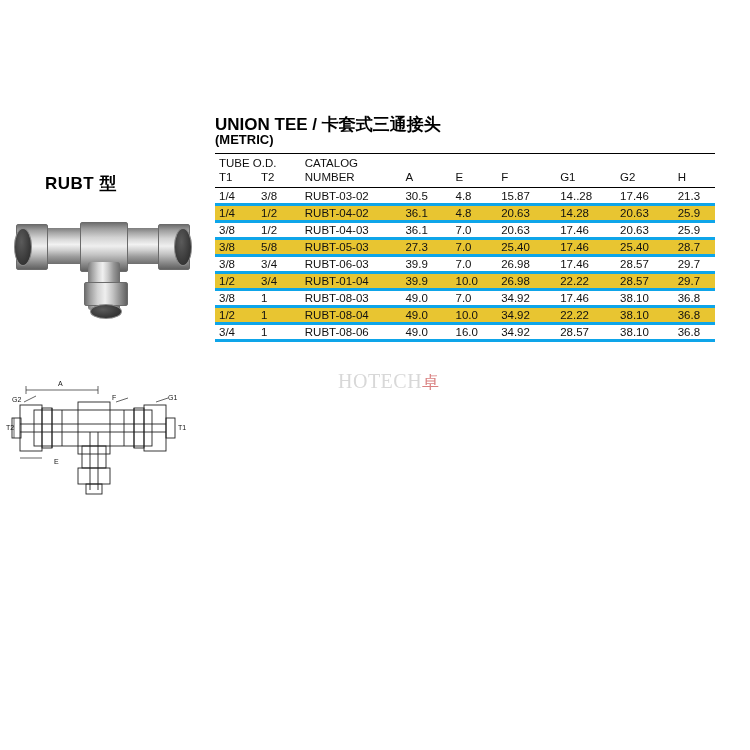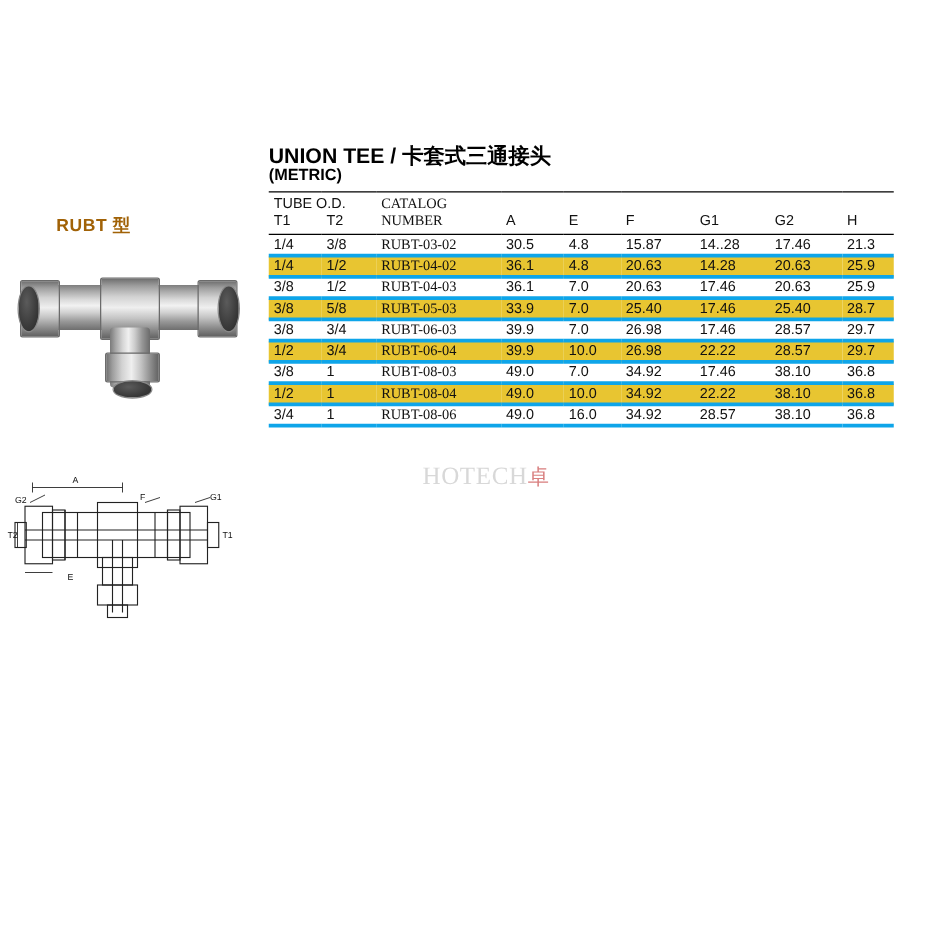--- a/index.html
+++ b/index.html
@@ -21,23 +21,23 @@
     left: 0;
     top: 0;
     width: 210px;
     height: 750px;
   }
 
   #product-label {
     position: absolute;
     left: 45px;
     top: 172px;
-    font-size: 14px;
+    font-size: 17px;
     font-weight: bold;
-    color: #a16207;
+    color: #000000;
     letter-spacing: 0.5px;
   }
 
   
   #fitting-photo {
     position: absolute;
     left: 8px;
     top: 200px;
     width: 195px;
     height: 150px;
@@ -135,21 +135,21 @@
   }
   table.spec tbody tr {
     border-bottom: 3px solid #0ea5e9;
     height: 17px;
   }
   table.spec tbody tr.hl {
     background: #e8c531;
   }
   .c-t1   { width: 40px; }
   .c-t2   { width: 42px; }
-  .c-num  { width: 106px; font-family: Liberation Serif, serif; }
+  .c-num  { width: 106px; }
   .c-a    { width: 52px; }
   .c-e    { width: 46px; }
   .c-f    { width: 62px; }
   .c-g1   { width: 62px; }
   .c-g2   { width: 60px; }
   .c-h    { width: 40px; }
 
   
   #watermark {
     position: absolute;
@@ -311,42 +311,42 @@
           <td class="c-e">7.0</td>
           <td class="c-f">20.63</td>
           <td class="c-g1">17.46</td>
           <td class="c-g2">20.63</td>
           <td class="c-h">25.9</td>
         </tr>
         <tr class="hl" style="background: rgb(232, 197, 49);">
           <td class="c-t1">3/8</td>
           <td class="c-t2">5/8</td>
           <td class="c-num">RUBT-05-03</td>
-          <td class="c-a">33.9</td>
+          <td class="c-a">27.3</td>
           <td class="c-e">7.0</td>
           <td class="c-f">25.40</td>
           <td class="c-g1">17.46</td>
           <td class="c-g2">25.40</td>
           <td class="c-h">28.7</td>
         </tr>
         <tr>
           <td class="c-t1">3/8</td>
           <td class="c-t2">3/4</td>
           <td class="c-num">RUBT-06-03</td>
           <td class="c-a">39.9</td>
           <td class="c-e">7.0</td>
           <td class="c-f">26.98</td>
           <td class="c-g1">17.46</td>
           <td class="c-g2">28.57</td>
           <td class="c-h">29.7</td>
         </tr>
         <tr class="hl" style="background: rgb(232, 197, 49);">
           <td class="c-t1">1/2</td>
           <td class="c-t2">3/4</td>
-          <td class="c-num">RUBT-06-04</td>
+          <td class="c-num">RUBT-01-04</td>
           <td class="c-a">39.9</td>
           <td class="c-e">10.0</td>
           <td class="c-f">26.98</td>
           <td class="c-g1">22.22</td>
           <td class="c-g2">28.57</td>
           <td class="c-h">29.7</td>
         </tr>
         <tr>
           <td class="c-t1">3/8</td>
           <td class="c-t2">1</td>

